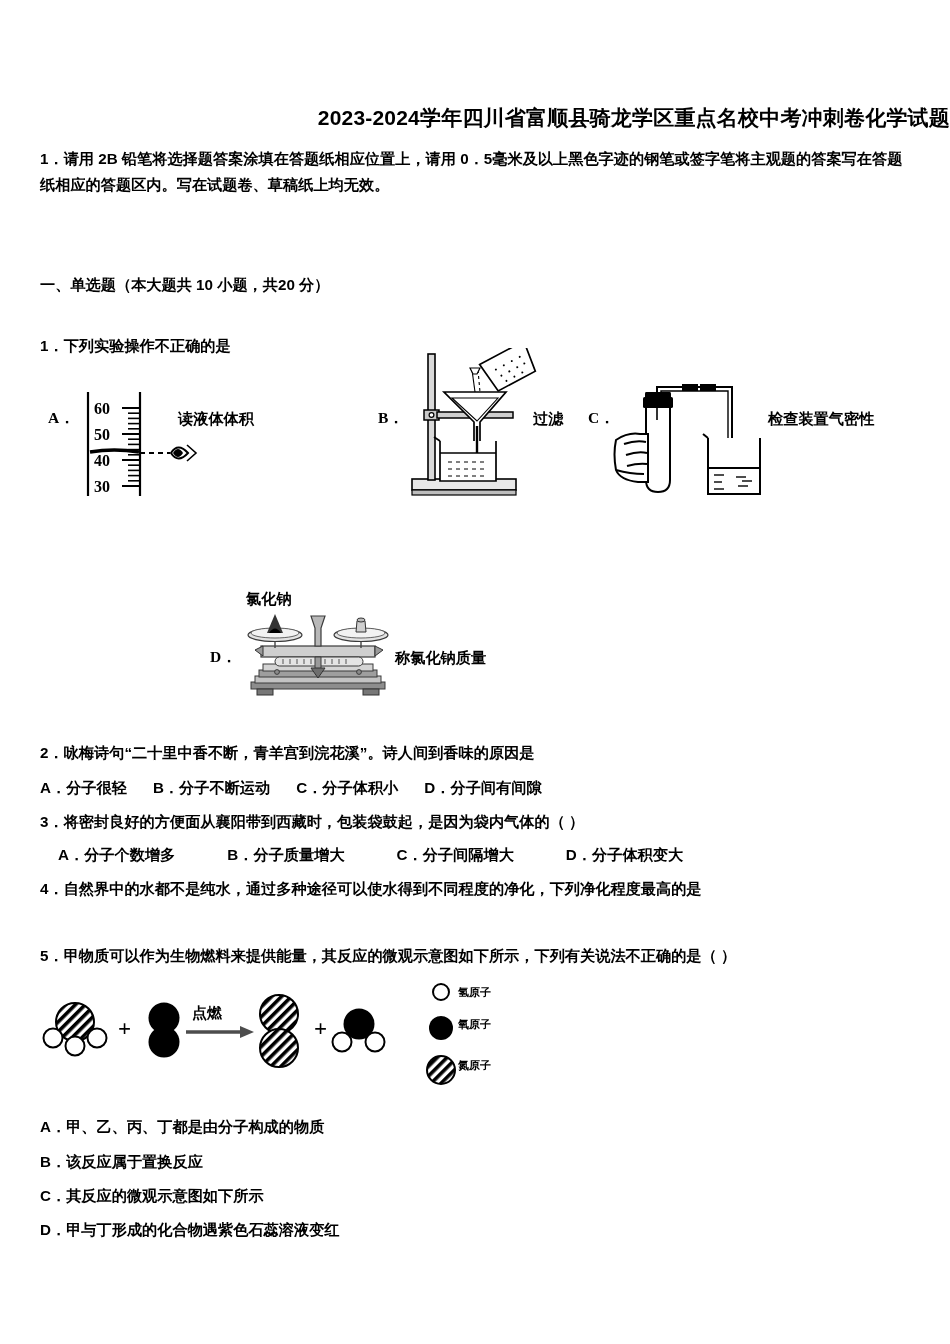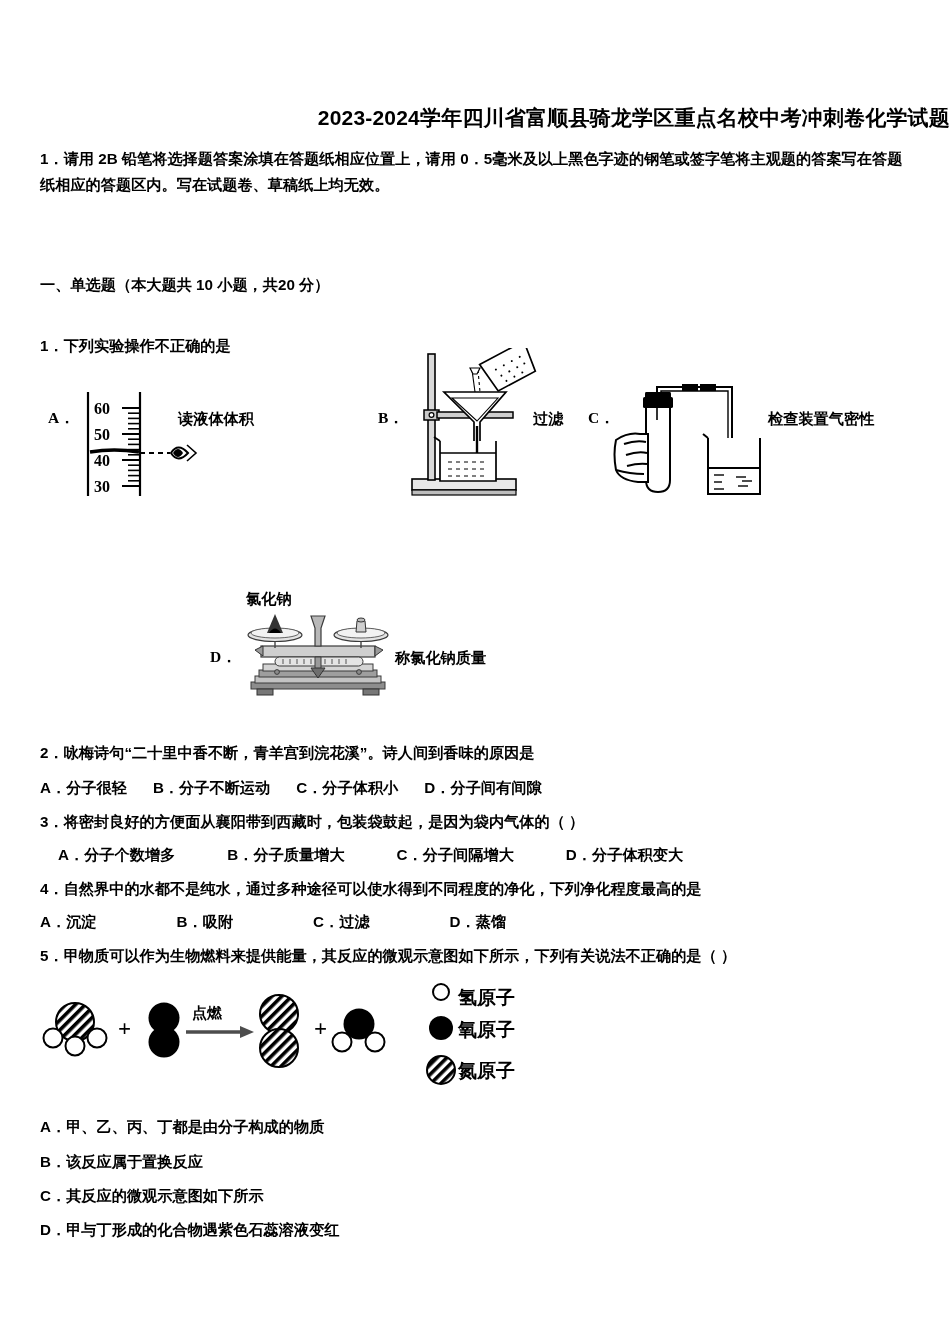--- a/index.html
+++ b/index.html
@@ -103,21 +103,21 @@
   .cap-D { left: 395px; top: 648px; }
 
   svg { display: block; }
   .svgbox { position: absolute; }
 
   
   .mol-box  { left: 42px;  top: 986px; }
   .legend-box { left: 425px; top: 978px; }
   .legend-row {
     position: absolute;
-    font-size: 19px;
+    font-size: 11px;
     font-weight: bold;
     font-family: "Liberation Sans", "DejaVu Sans", sans-serif;
     white-space: nowrap;
   }
 </style>
 </head>
 <body>
 
 <div class="page">
 
@@ -333,23 +333,20 @@
   <div class="txt q2opts">
     <span>A．</span><span>分子很轻</span><span class="opt-gap-1"></span><span>B．</span><span>分子不断运动</span><span class="opt-gap-1"></span><span>C．</span><span>分子体积小</span><span class="opt-gap-1"></span><span>D．</span><span>分子间有间隙</span>
   </div>
 
   <div class="txt q3">3．将密封良好的方便面从襄阳带到西藏时，包装袋鼓起，是因为袋内气体的（      ）</div>
   <div class="txt q3opts">
     <span>A．</span><span>分子个数增多</span><span class="opt-gap-2"></span><span>B．</span><span>分子质量增大</span><span class="opt-gap-2"></span><span>C．</span><span>分子间隔增大</span><span class="opt-gap-2"></span><span>D．</span><span>分子体积变大</span>
   </div>
 
   <div class="txt q4">4．自然界中的水都不是纯水，通过多种途径可以使水得到不同程度的净化，下列净化程度最高的是</div>
-  <div class="txt q4opts">
-    <span>A．</span><span>沉淀</span><span class="opt-gap-3"></span><span>B．</span><span>吸附</span><span class="opt-gap-3"></span><span>C．</span><span>过滤</span><span class="opt-gap-3"></span><span>D．</span><span>蒸馏</span>
-  </div>
 
   <div class="txt q5">5．甲物质可以作为生物燃料来提供能量，其反应的微观示意图如下所示，下列有关说法不正确的是（   ）</div>
 
   <div class="svgbox mol-box">
     <svg width="350" height="92" viewBox="0 0 350 92" xmlns="http://www.w3.org/2000/svg">
       <defs>
         <pattern id="hatch" width="7" height="7" patternTransform="rotate(45)" patternUnits="userSpaceOnUse">
           <rect width="7" height="7" fill="#ffffff"></rect>
           <rect width="3.6" height="7" fill="#000000"></rect>
         </pattern>

